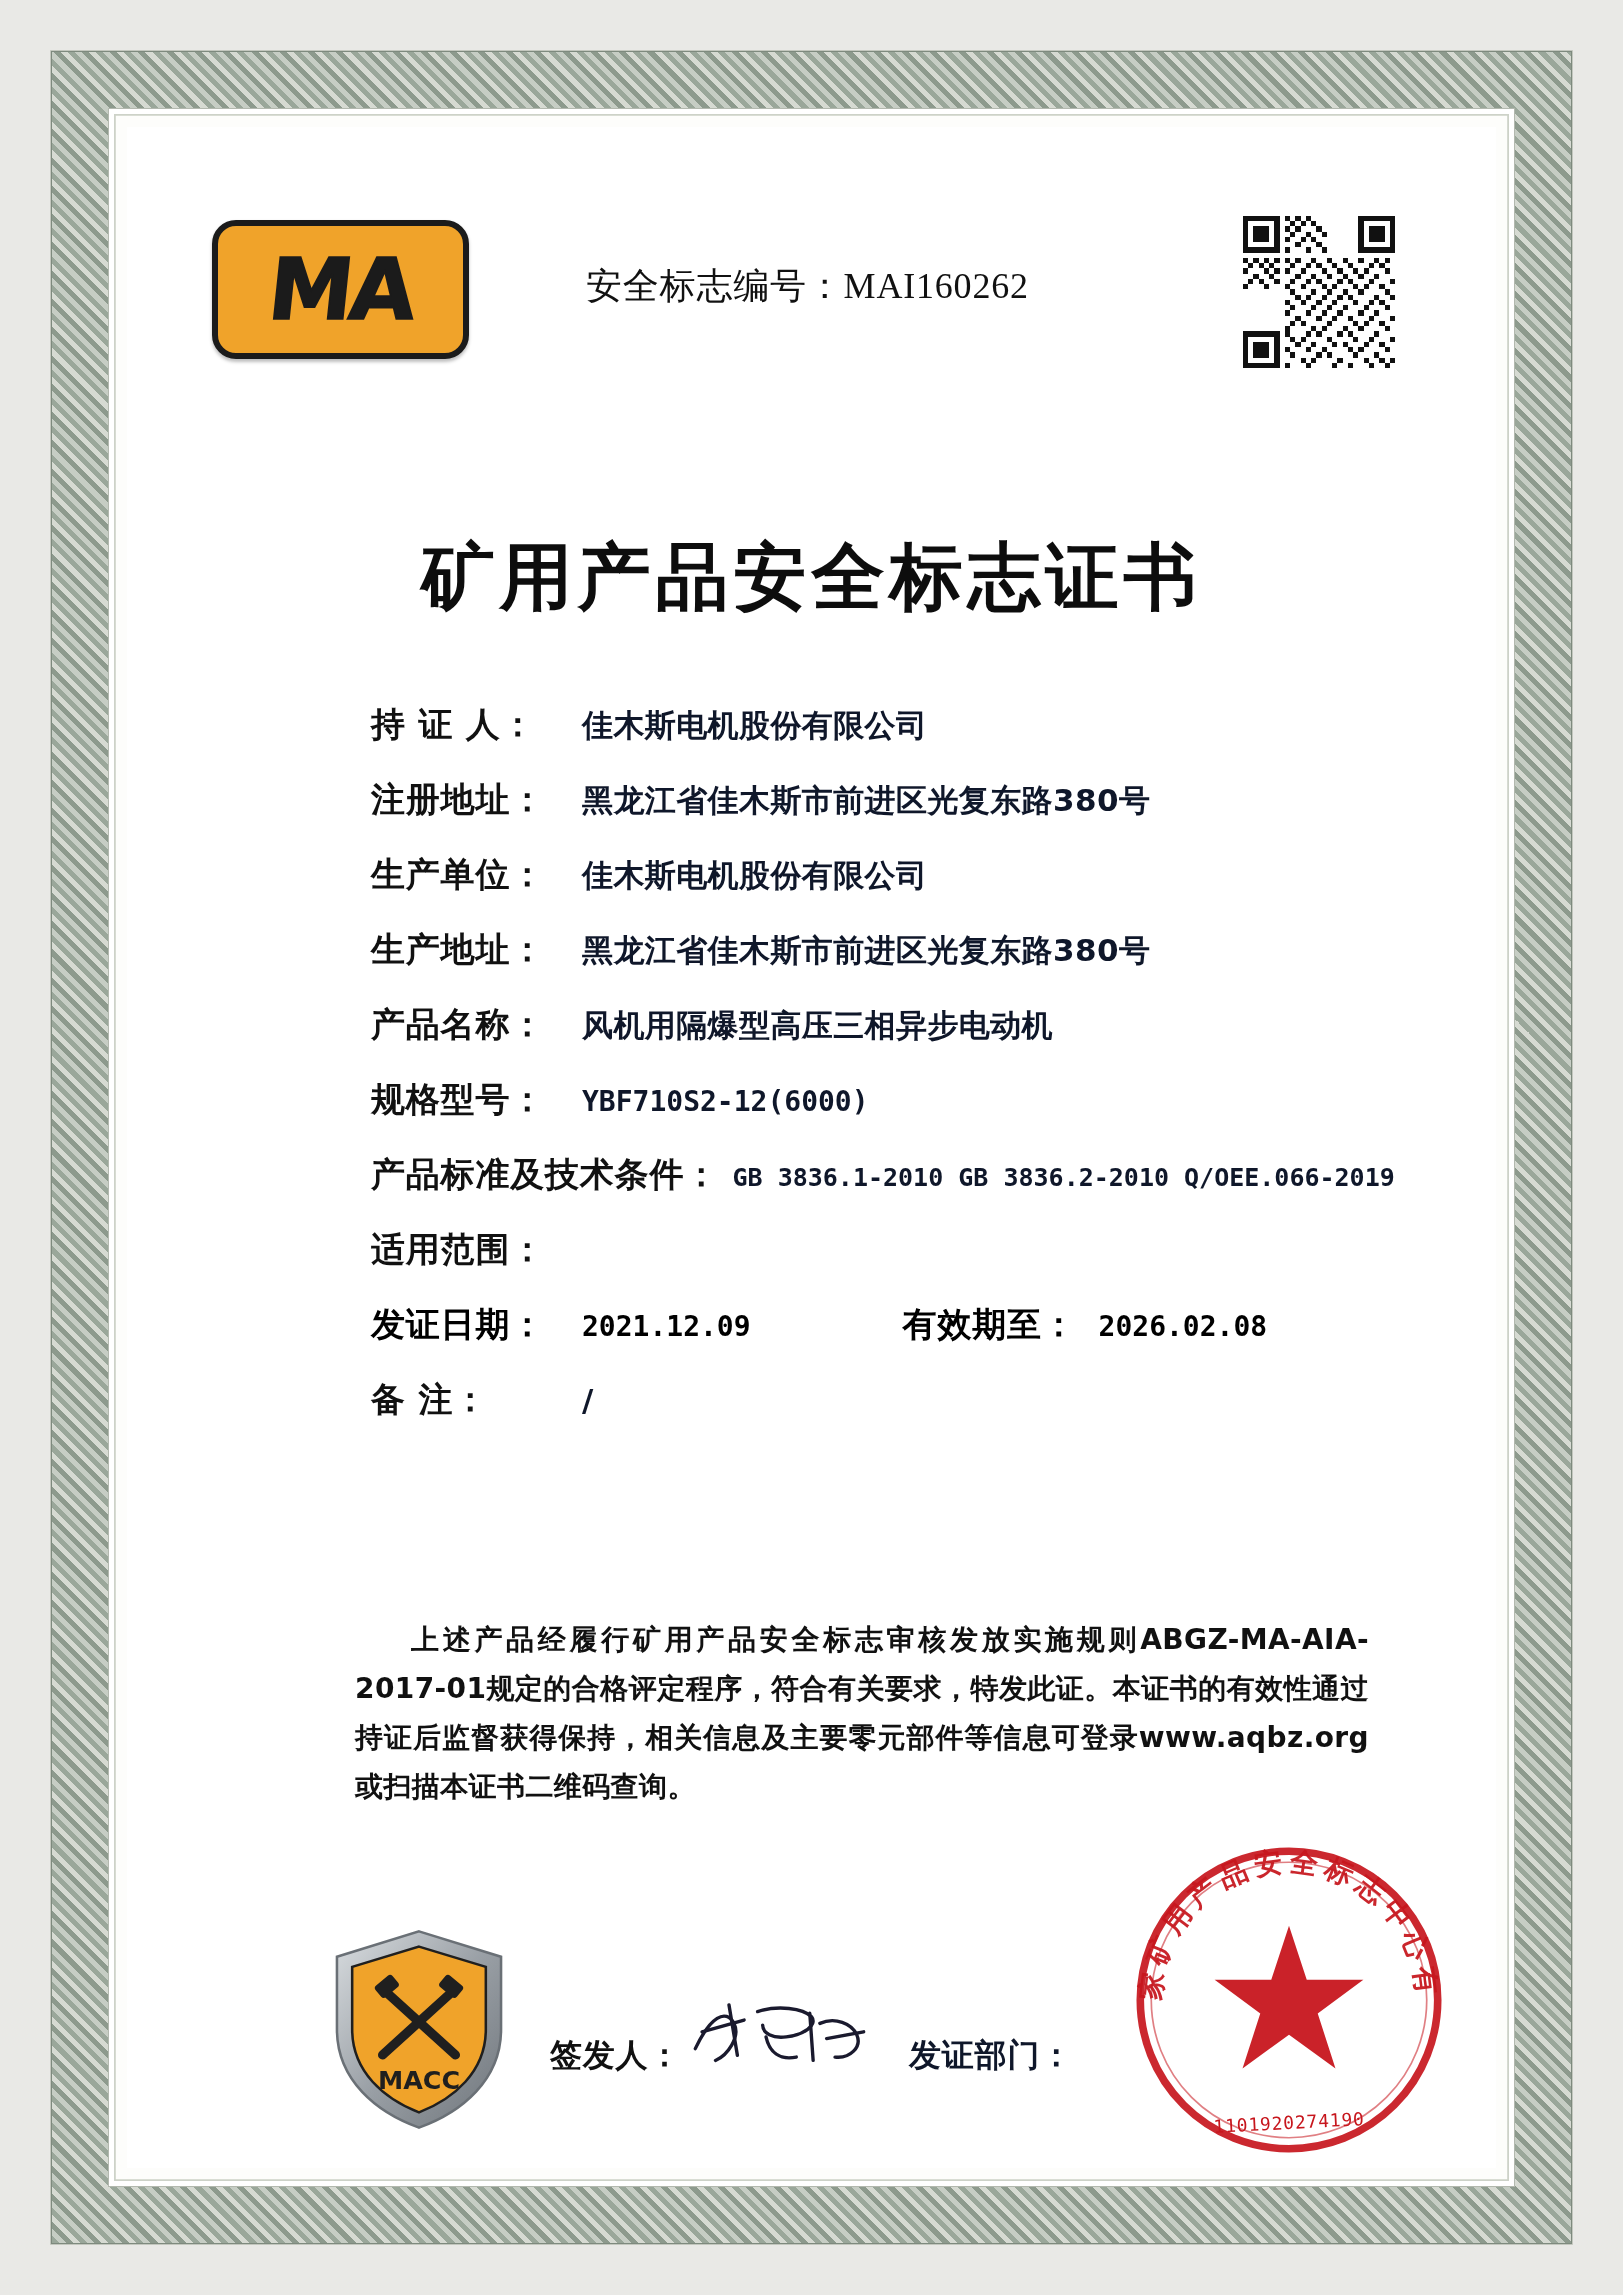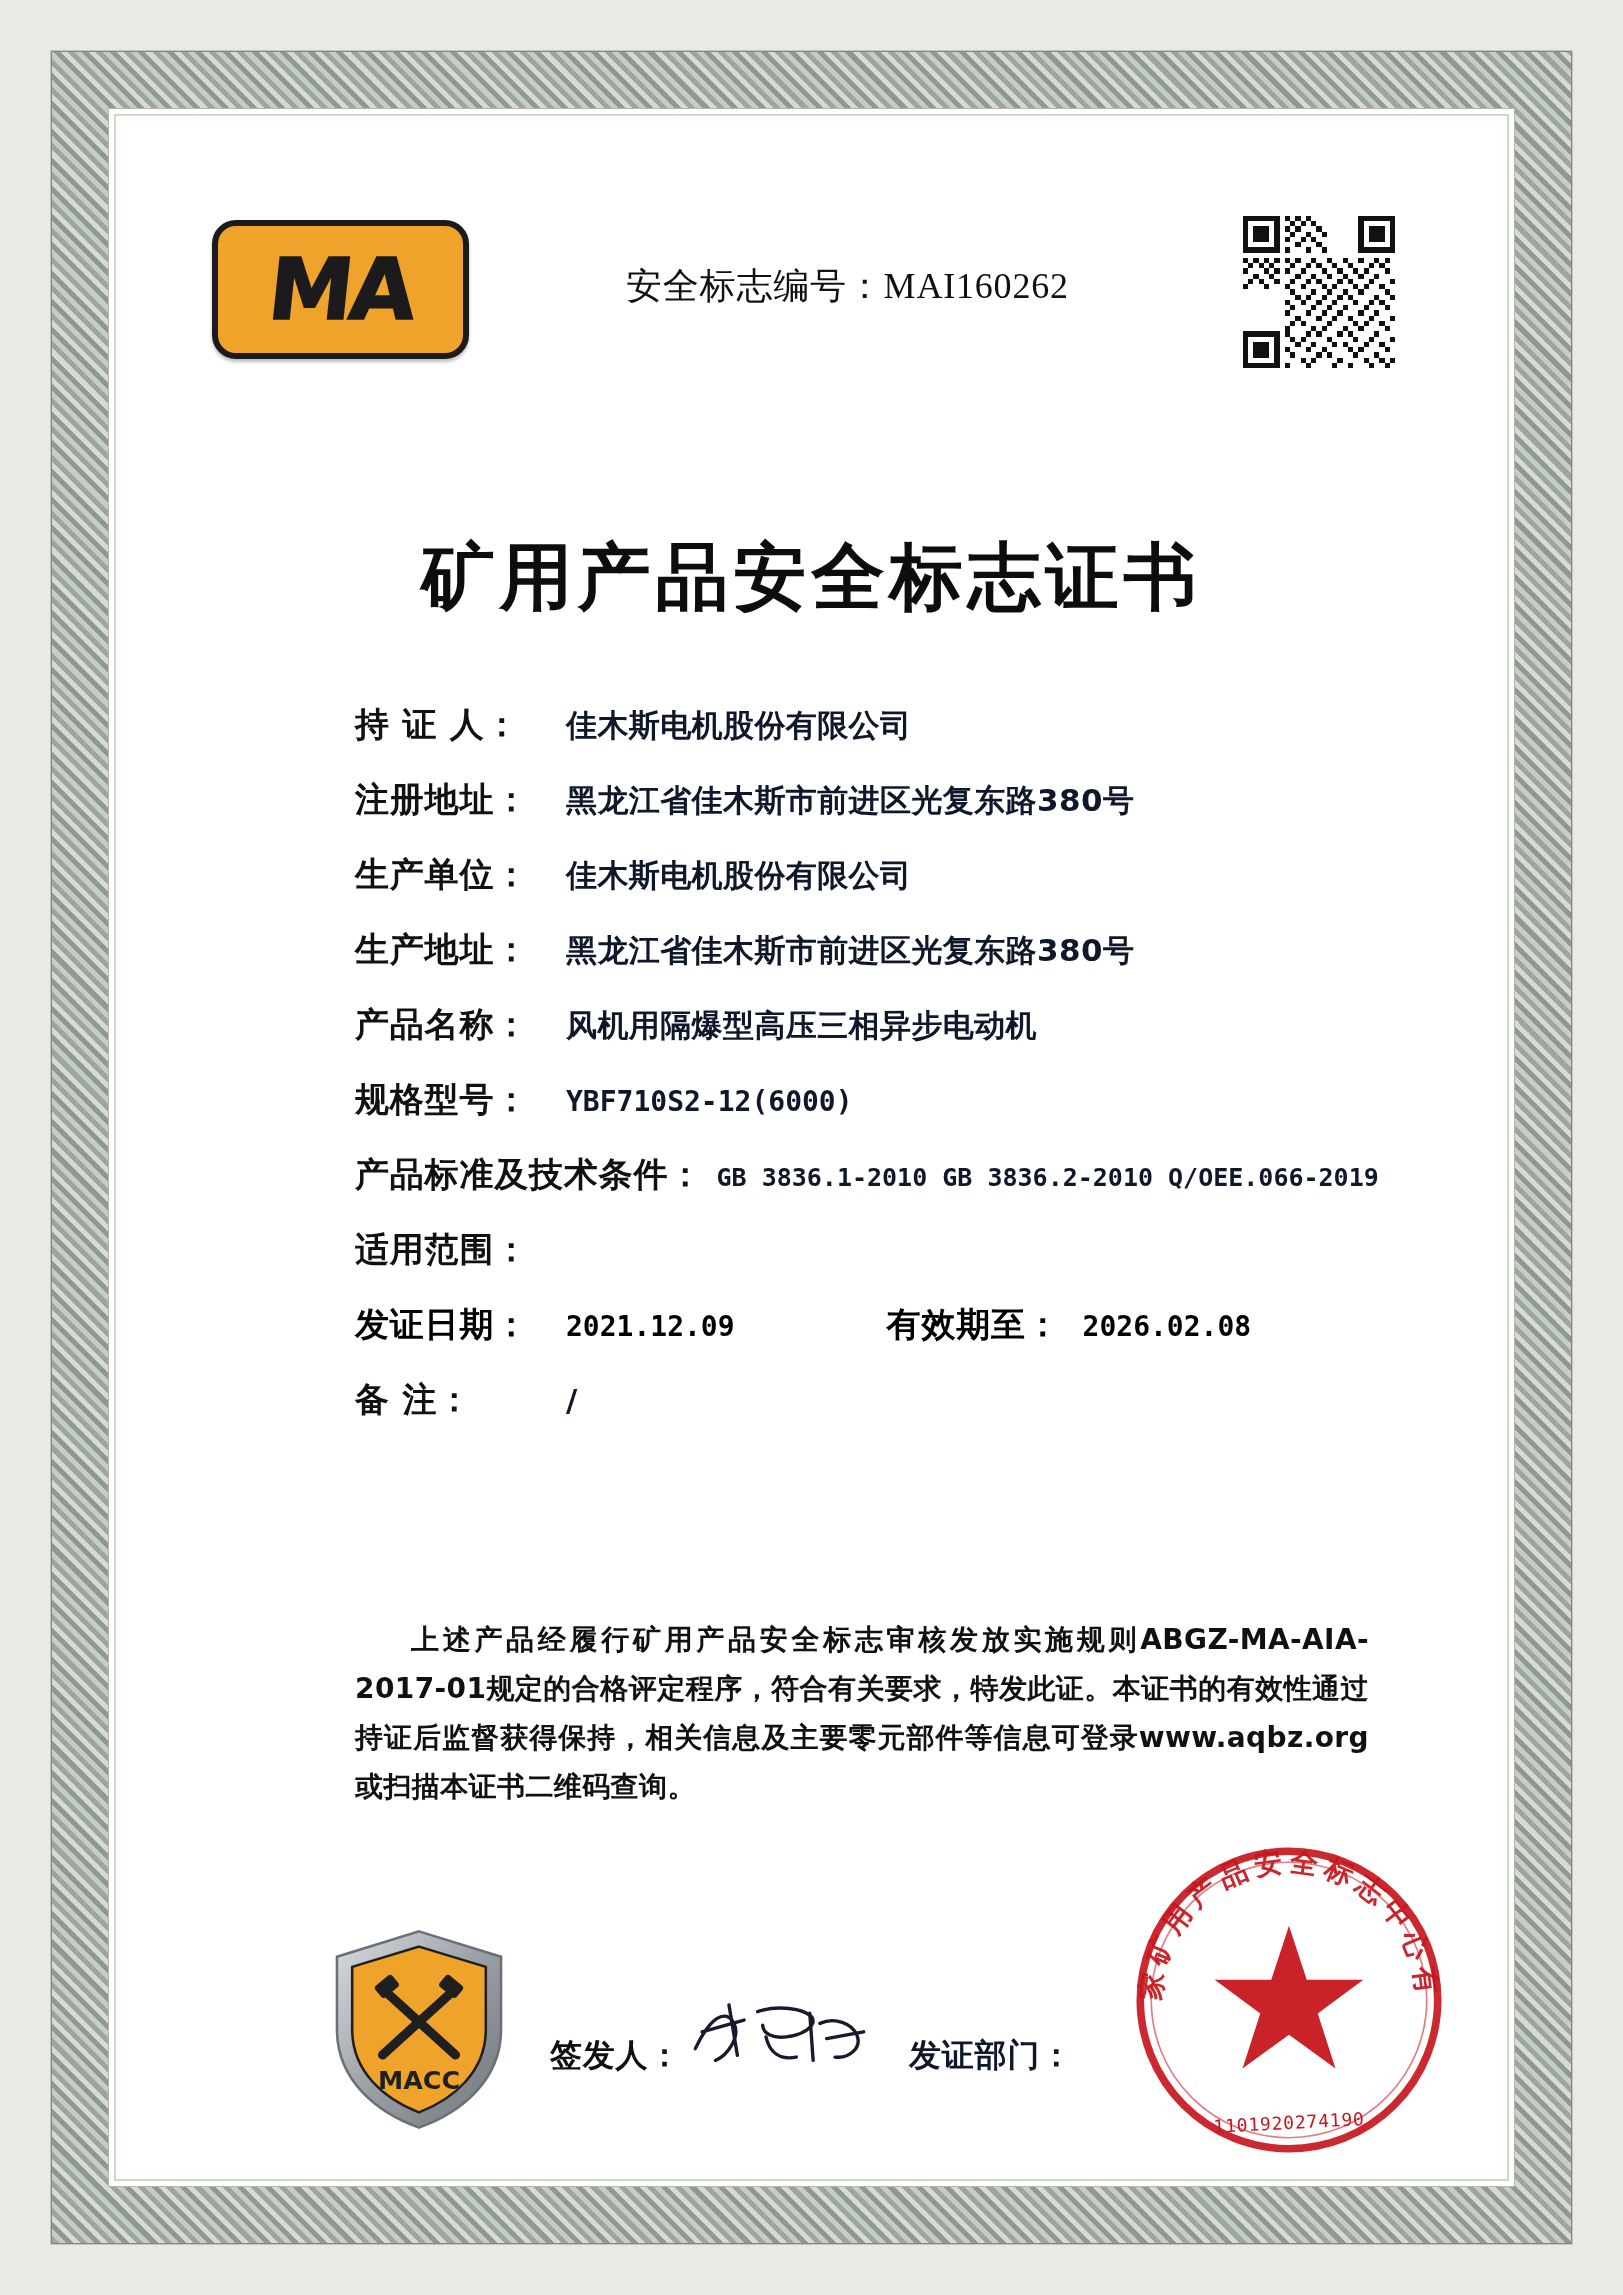--- a/index.html
+++ b/index.html
@@ -49,21 +49,21 @@
     font-family:"DejaVu Sans", sans-serif;
     font-weight:bold;
     font-size:85px;
     letter-spacing:-3.4px;
     color:#1b1b1b;
     -webkit-text-stroke:1.7px #1b1b1b;
     transform:skewX(-6deg);
   }
   
   .cert-no{
-    position:absolute;left:499px;top:135px;
+    position:absolute;left:459px;top:135px;
     font-size:36px;color:#111;
     font-family:"Liberation Serif", serif;
     letter-spacing:0.8px;
     white-space:nowrap;
   }
   .cert-no .value{font-family:"Liberation Serif", serif;}
   
   .qr{
     position:absolute;right:101px;top:89px;
     width:152px;height:152px;
@@ -74,21 +74,21 @@
     position:absolute;left:0;right:0;top:402px;
     text-align:center;
     font-family:"DejaVu Sans", sans-serif;
     font-weight:bold;
     font-size:73px;
     letter-spacing:5px;
     color:#0d0d0d;
   }
   
   .fields{
-    position:absolute;left:228px;right:101px;top:575px;
+    position:absolute;left:244px;right:101px;top:575px;
   }
   .row{
     display:flex;
     align-items:baseline;
     margin-bottom:29px;
     font-size:34px;
     color:#111;
   }
   .row .label{
     font-family:"DejaVu Sans", sans-serif;

